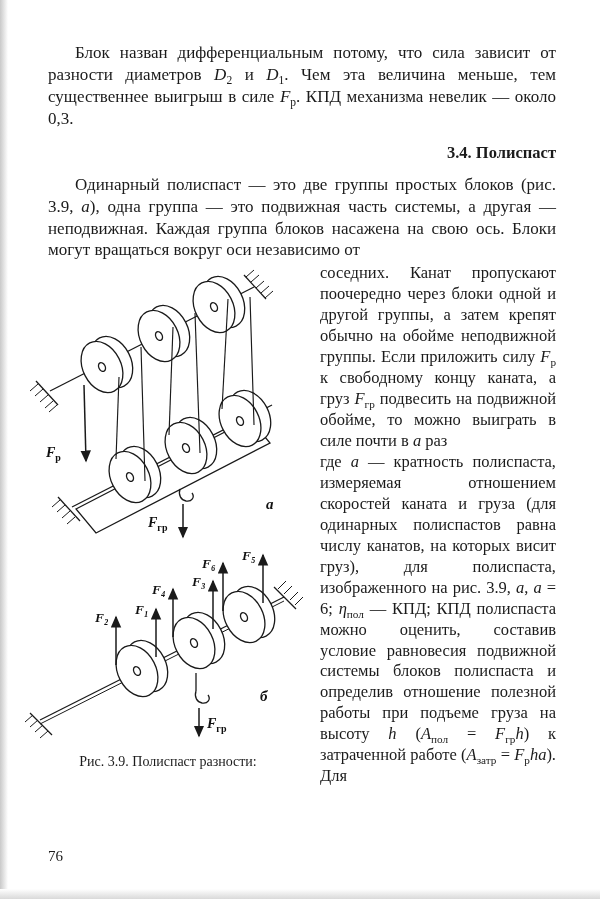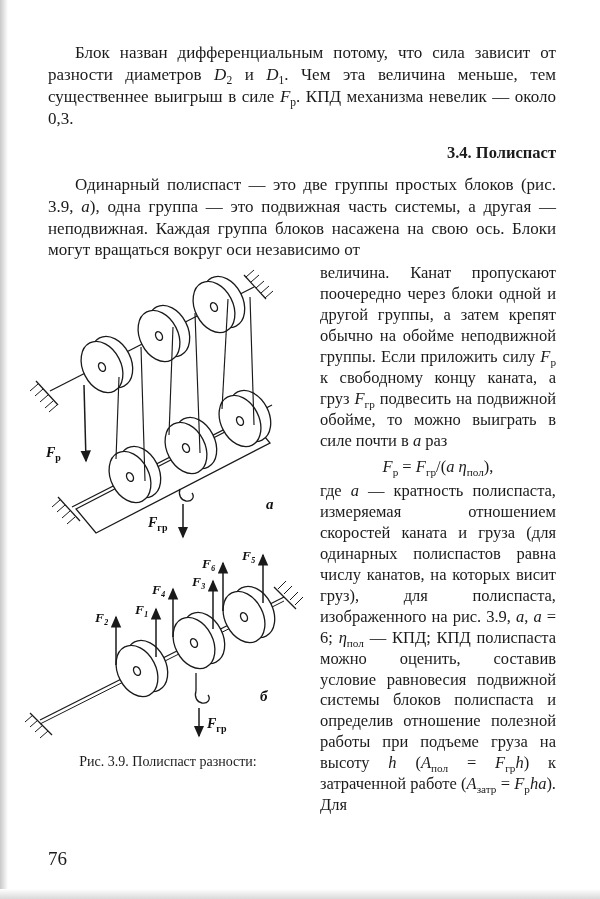--- a/index.html
+++ b/index.html
@@ -12,21 +12,21 @@
   .row{display:flex;margin-top:2px}
   .figcol{flex:none;width:292px;margin-left:-26px}
   .textcol{flex:1;padding-left:6px}
   .textcol .bt{font-size:16.5px;line-height:1.27;hyphens:auto;-webkit-hyphens:auto}
   .formula{font-size:16.5px;text-align:center;margin:5px 0 4px}
   sub{font-size:68%;line-height:0}
   i{font-style:italic}
   b{font-weight:normal}
   .cap{margin-top:6px;text-align:center;font-size:14px;line-height:1.28;padding:0 6px}
   .cap1{font-weight:bold}
-  .pagenum{position:absolute;left:48px;top:848px;font-size:19px}
+  .pagenum{position:absolute;left:48px;top:848px;font-size:15px}
   .scan-left{position:absolute;left:0;top:0;width:8px;height:899px;
              background:linear-gradient(90deg,#c9c9c9,#ffffff)}
   .scan-bottom{position:absolute;left:0;top:889px;width:600px;height:10px;
              background:linear-gradient(180deg,#ffffff,#d9d9d9)}
   
   .lnA{stroke:#1a1a1a;stroke-width:1.3;fill:none}
   .lnT{stroke:#1a1a1a;stroke-width:1;fill:none}
   .disk{fill:#fff;stroke:#1a1a1a;stroke-width:1.3}
   .rope{stroke:#1a1a1a;stroke-width:1.15;fill:none}
   .farr{stroke:#1a1a1a;stroke-width:1.5;fill:none}
@@ -188,22 +188,21 @@
           <text class="ablab" x="238" y="438">б</text>
         </g>
       </svg>
 
       <div class="cap">
         <div class="cap1"><b>Рис. 3.9. </b><b>Полиспаст разности:</b></div>
       </div>
     </div>
 
     <div class="textcol">
-      <p class="bt"><span>величина. Канат пропускают поочередно через блоки одной и другой группы, а затем крепят обычно на обойме неподвижной группы. Если приложить силу </span><i>F</i><sub>р</sub><span> к свободному концу каната, а груз </span><i>F</i><sub>гр</sub><span> подвесить на подвижной обойме, то можно выиграть в силе почти в </span><i>а</i><span> раз</span></p>
-      <div class="formula"><i>F</i><sub>р</sub><span> = </span><i>F</i><sub>гр</sub><span>/(</span><i>а</i><span> </span><i>η</i><sub>пол</sub><span>),</span></div>
+      <p class="bt"><span>соседних. Канат пропускают поочередно через блоки одной и другой группы, а затем крепят обычно на обойме неподвижной группы. Если приложить силу </span><i>F</i><sub>р</sub><span> к свободному концу каната, а груз </span><i>F</i><sub>гр</sub><span> подвесить на подвижной обойме, то можно выиграть в силе почти в </span><i>а</i><span> раз</span></p>
       <p class="bt"><span>где </span><i>а</i><span> — кратность полиспаста, измеряемая отношением скоростей каната и груза (для одинарных полиспастов равна числу канатов, на которых висит груз), для полиспаста, изображенного на рис. 3.9, </span><i>а</i><span>, </span><i>а</i><span> = 6; </span><i>η</i><sub>пол</sub><span> — КПД; КПД полиспаста можно оценить, составив условие равновесия подвижной системы блоков полиспаста и определив отношение полезной работы при подъеме груза на высоту </span><i>h</i><span> (</span><i>А</i><sub>пол</sub><span> = </span><i>F</i><sub>гр</sub><i>h</i><span>) к затраченной работе (</span><i>А</i><sub>затр</sub><span> = </span><i>F</i><sub>р</sub><i>h</i><i>а</i><span>). Для</span></p>
     </div>
 
   </div>
 
   <div class="pagenum">76</div>
 
   <div class="scan-left"></div>
   <div class="scan-bottom"></div>
 </div>

